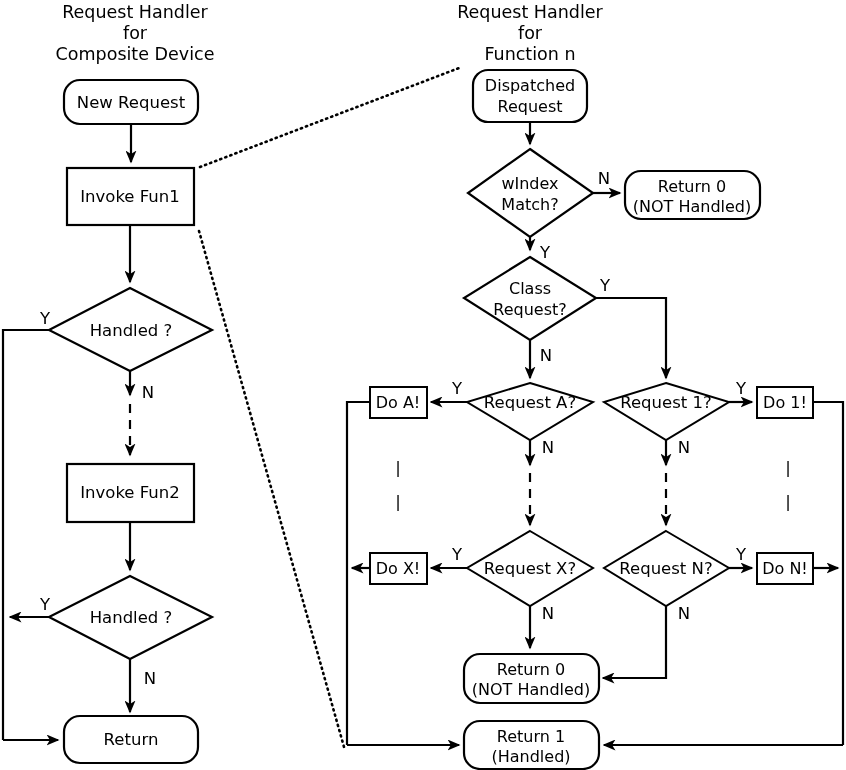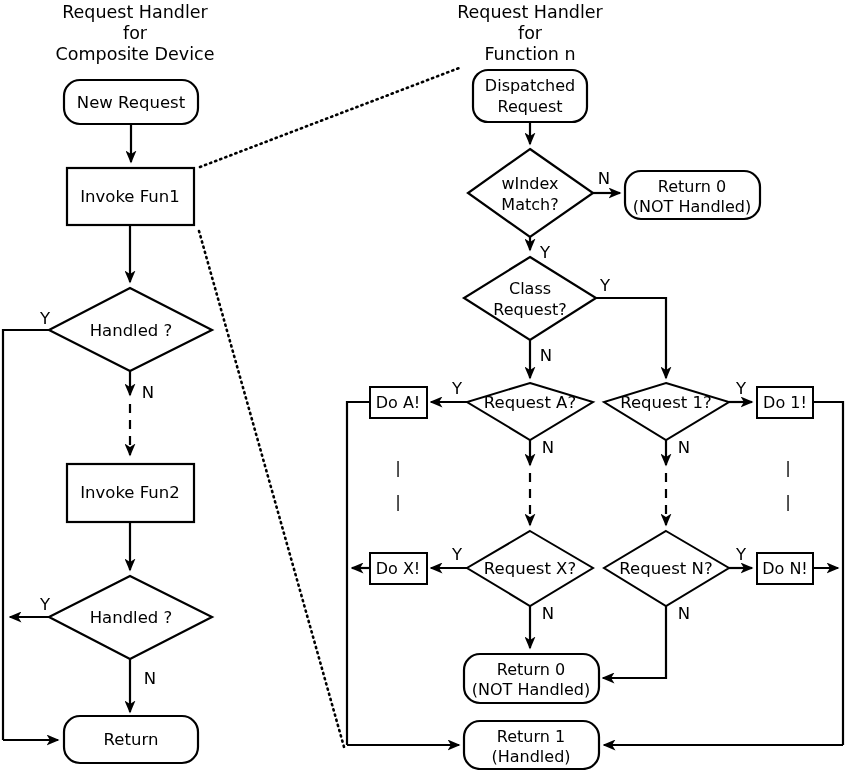--- a/index.html
+++ b/index.html
@@ -7,21 +7,20 @@
     padding: 0;
     background: #ffffff;
   }
   #root {
     position: relative;
     width: 846px;
     height: 770px;
     background: #ffffff;
     font-family: "DejaVu Sans", sans-serif;
     overflow: hidden;
-    border-radius: 22px;
   }
   #flow {
     position: absolute;
     left: 0;
     top: 0;
     width: 846px;
     height: 770px;
   }
   .hdr {
     position: absolute;

